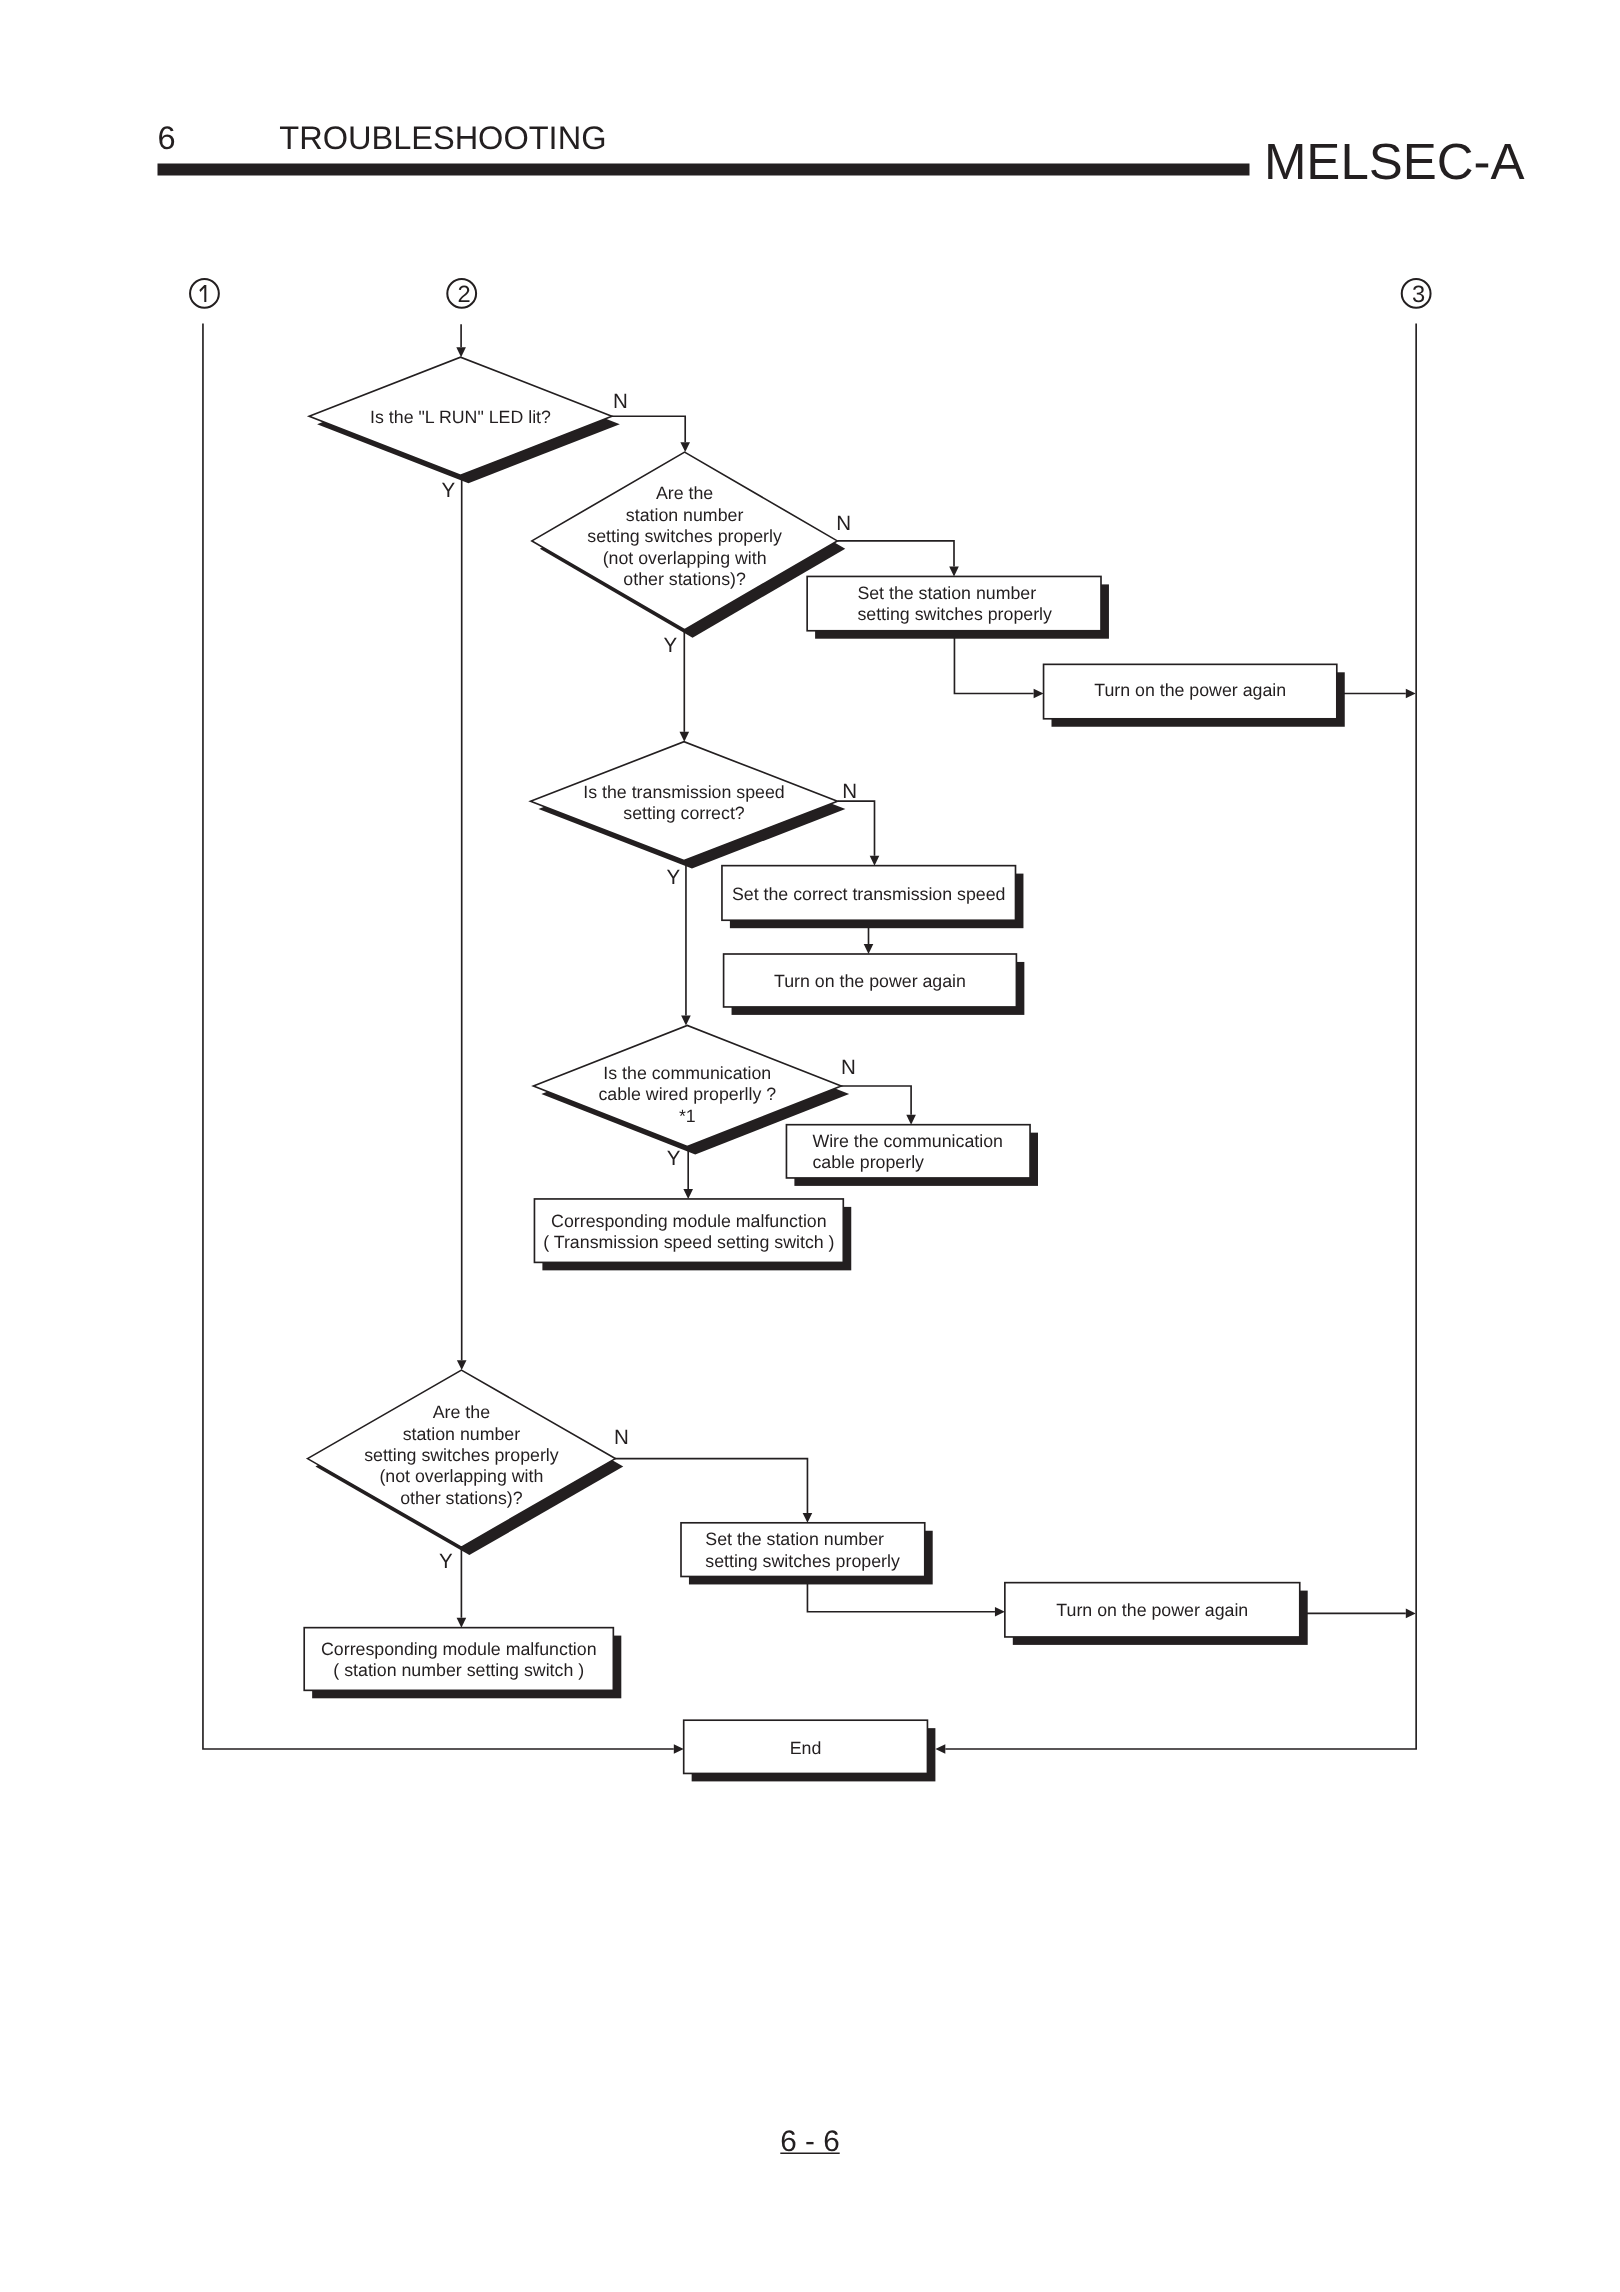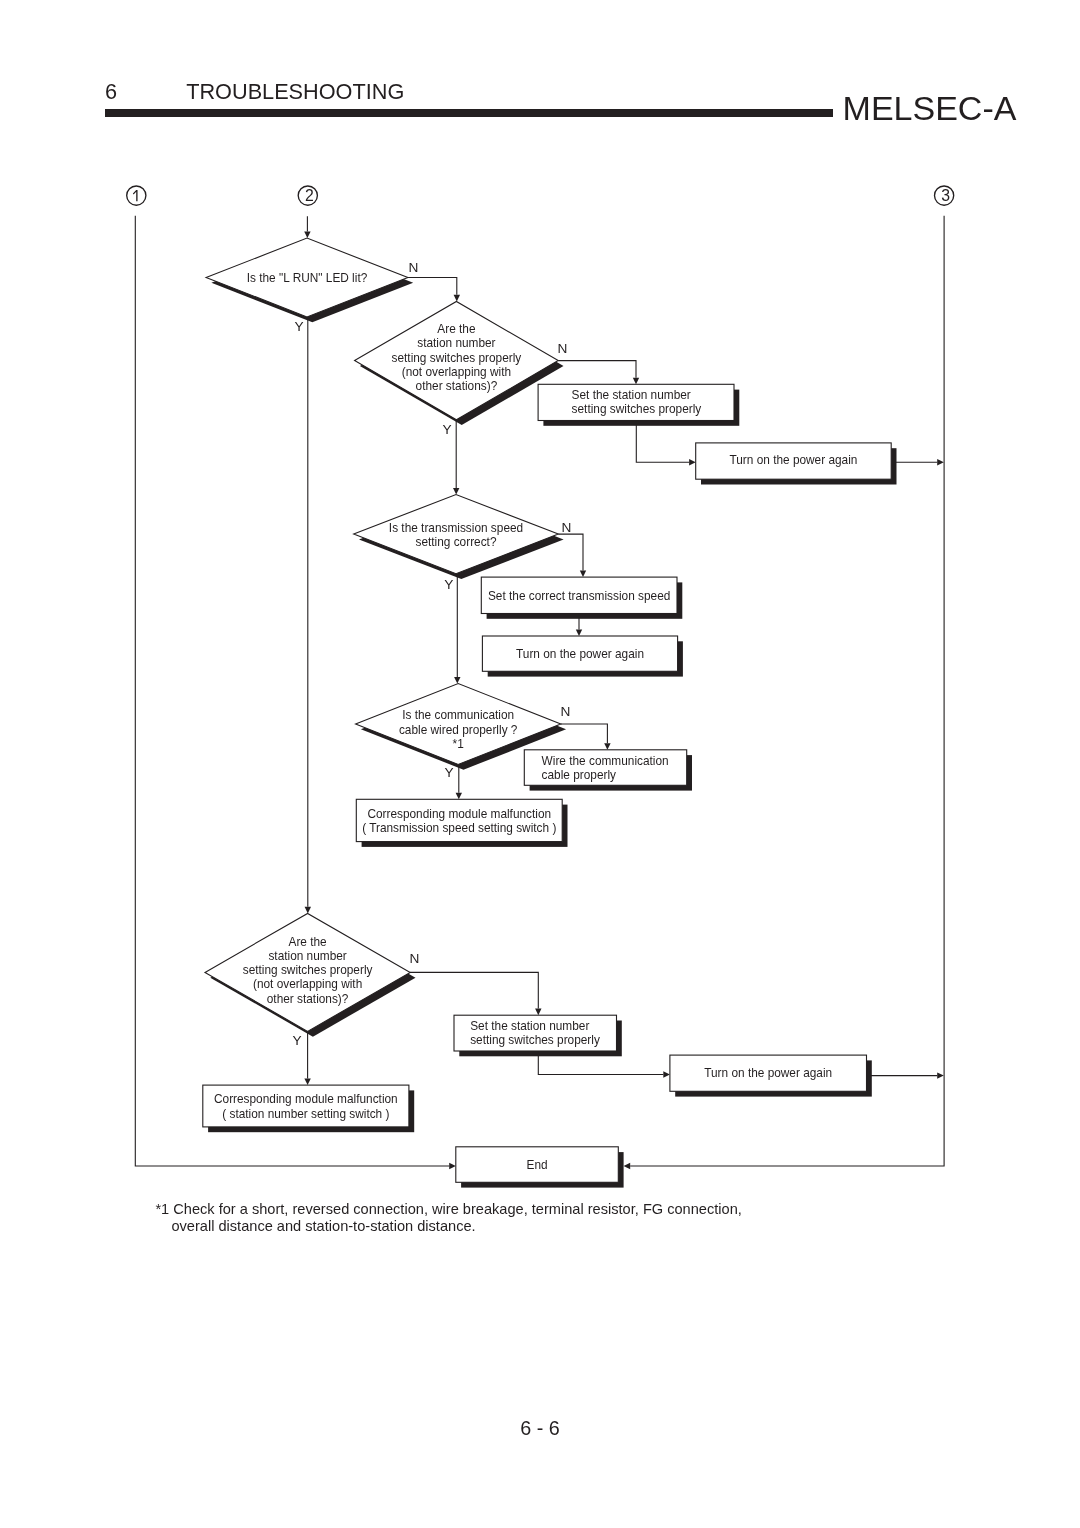--- a/index.html
+++ b/index.html
@@ -7,21 +7,21 @@
        font-family:"Liberation Sans",sans-serif;color:#231f20;overflow:hidden;
        -webkit-font-smoothing:antialiased;}
   #page{position:absolute;left:0;top:0;width:1080px;height:1528px;background:#fff;}
   .hdr-num{position:absolute;left:105px;top:80.8px;font-size:21.7px;line-height:22px;}
   .hdr-title{position:absolute;left:138.2px;top:80.8px;font-size:21.7px;line-height:22px;margin-left:48px;}
   .hdr-rule{position:absolute;left:105px;top:109px;width:728px;height:7.6px;background:#231f20;}
   .hdr-melsec{position:absolute;left:842.6px;top:95.2px;font-size:34px;line-height:26px;}
   .footnote{position:absolute;left:155.4px;top:1200.9px;font-size:14.6px;white-space:pre;}
   .footnote div{line-height:17.6px;height:17.6px;}
   .footnote .l2{padding-left:16px;}
-  .pagenum{position:absolute;left:0;top:1416.6px;width:1080px;text-align:center;font-size:19.8px;}
+  .pagenum{position:absolute;left:0;top:1416.6px;width:1080px;text-align:center;font-size:19.8px;text-decoration:underline;}
   #chart{position:absolute;left:0;top:0;width:1080px;height:1528px;}
   svg text{font-family:"Liberation Sans",sans-serif;fill:#231f20;}
 </style>
 </head>
 <body>
 
 <div id="page">
   <div class="hdr-num">6</div>
   <div class="hdr-title">TROUBLESHOOTING</div>
   <div class="hdr-rule"></div>
@@ -202,15 +202,14 @@
       <text x="557.5" y="353.4" font-size="13.7" text-anchor="start">N</text>
       <text x="442.4" y="434.4" font-size="13.7" text-anchor="start">Y</text>
       <text x="561.5" y="532.2" font-size="13.7" text-anchor="start">N</text>
       <text x="444.3" y="589.4" font-size="13.7" text-anchor="start">Y</text>
       <text x="560.6" y="715.7" font-size="13.7" text-anchor="start">N</text>
       <text x="444.5" y="776.7" font-size="13.7" text-anchor="start">Y</text>
       <text x="409.4" y="962.5" font-size="13.7" text-anchor="start">N</text>
       <text x="292.6" y="1045.2" font-size="13.7" text-anchor="start">Y</text>
     </svg>
 
-  <div class="footnote"><div class="l1">*1 Check for a short, reversed connection, wire breakage, terminal resistor, FG connection,</div><div class="l2">overall distance and station-to-station distance.</div></div>
   <div class="pagenum">6 - 6</div>
 </div>
 
 </body></html>

